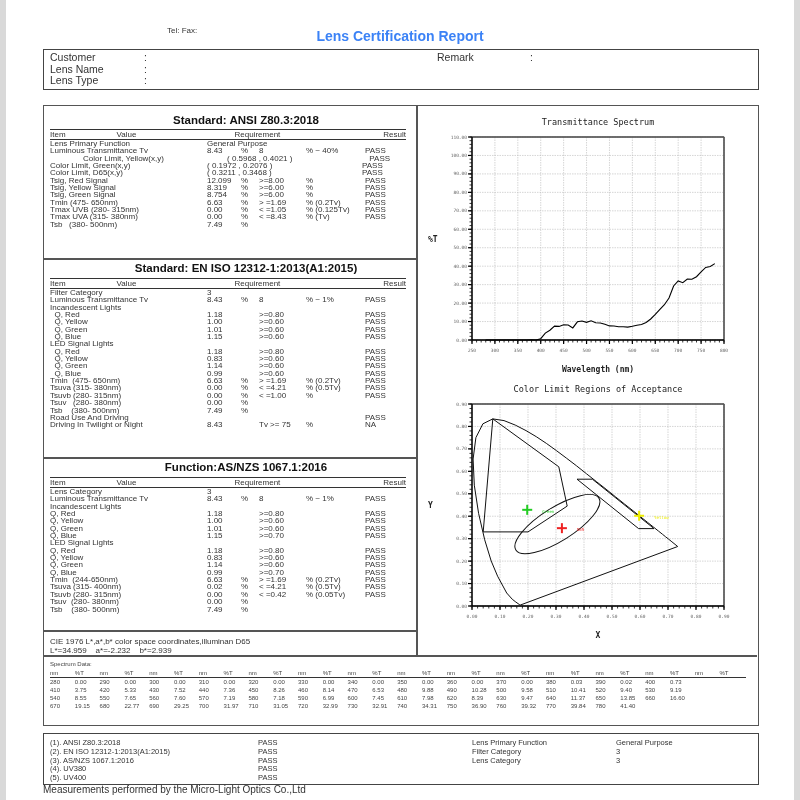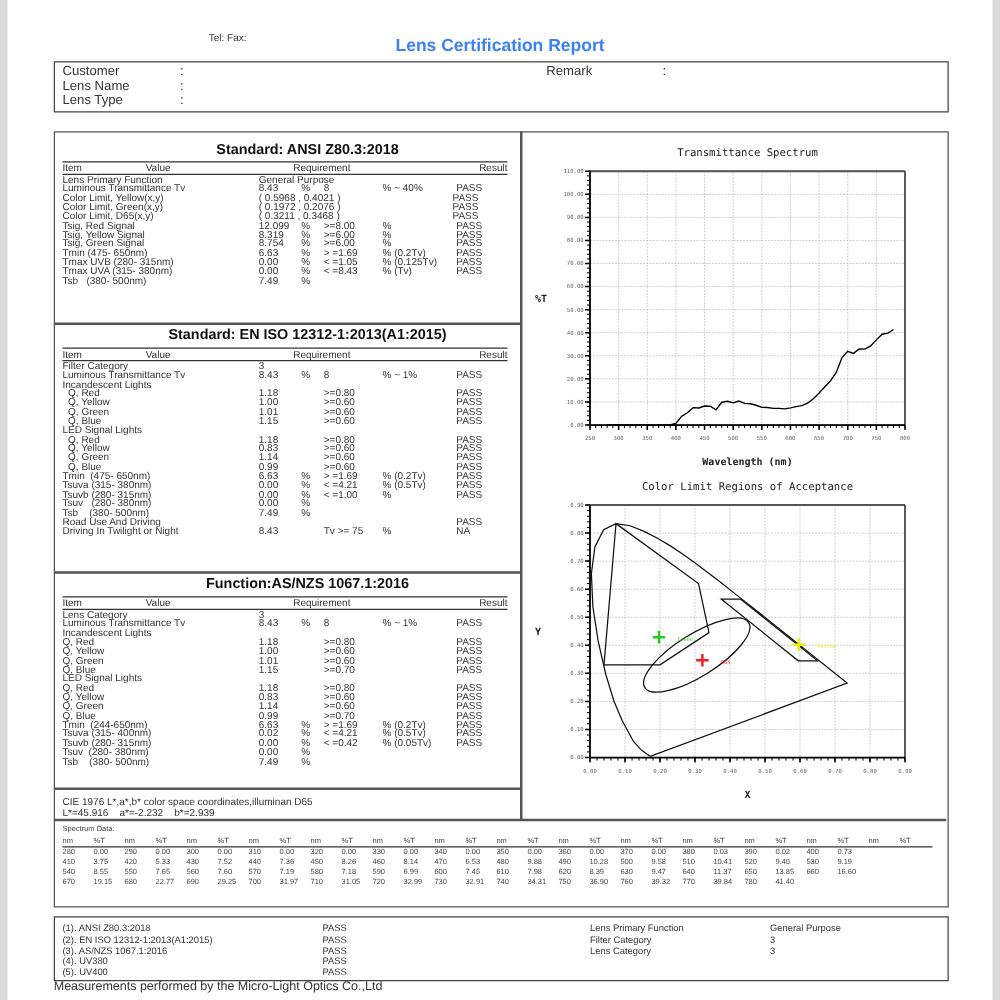--- a/index.html
+++ b/index.html
@@ -86,21 +86,21 @@
     </div>
     <div class="row">
       <span class="c1" style="white-space: pre;">Luminous Transmittance Tv</span>
       <span class="c2">8.43</span>
       <span class="c3">%</span>
       <span class="c4">8</span>
       <span class="c5">% ~ 40%</span>
       <span class="c6">PASS</span>
     </div>
     <div class="row">
-      <span class="c1" style="white-space: pre;">Color Limit, Yellow(x,y)</span>
+      <span class="c1" style="white-space: pre; margin-left: 33px;">Color Limit, Yellow(x,y)</span>
       <span class="val-wide">( 0.5968 , 0.4021 )</span>
       <span style="width: 5px;"></span>
       <span class="c6">PASS</span>
     </div>
     <div class="row">
       <span class="c1" style="white-space: pre;">Color Limit, Green(x,y)</span>
       <span class="val-wide">( 0.1972 , 0.2076 )</span>
       <span style="width: 5px;"></span>
       <span class="c6">PASS</span>
     </div>
@@ -475,21 +475,21 @@
       <span class="c2">7.49</span>
       <span class="c3">%</span>
       <span class="c4"></span>
       <span class="c5"></span>
       <span class="c6"></span>
     </div>
   </div>
 
 <div class="cie-text">
   <div>CIE 1976 L*,a*,b* color space coordinates,illuminan D65</div>
-  <div style="white-space:pre;">L*=45.916    a*=-2.232    b*=2.939</div>
+  <div style="white-space:pre;">L*=34.959    a*=-2.232    b*=2.939</div>
 </div>
 
 <svg id="spec-chart" style="position:absolute;left:418px;top:110px;" width="338" height="270">
     <text x="180" y="15" text-anchor="middle" font-size="8.5" fill="#222">Transmittance Spectrum</text>
     <line x1="54" y1="27" x2="54" y2="230" stroke="#bbb" stroke-width="0.6" stroke-dasharray="1.5,1"></line>
     <line x1="54" y1="230" x2="54" y2="234" stroke="#000" stroke-width="1.2"></line>
     <text x="54" y="242" text-anchor="middle" font-size="4.5" fill="#666">250</text>
     <line x1="76.9090909090909" y1="27" x2="76.9090909090909" y2="230" stroke="#bbb" stroke-width="0.6" stroke-dasharray="1.5,1"></line>
     <line x1="76.9090909090909" y1="230" x2="76.9090909090909" y2="234" stroke="#000" stroke-width="1.2"></line>
     <text x="76.9090909090909" y="242" text-anchor="middle" font-size="4.5" fill="#666">300</text>

